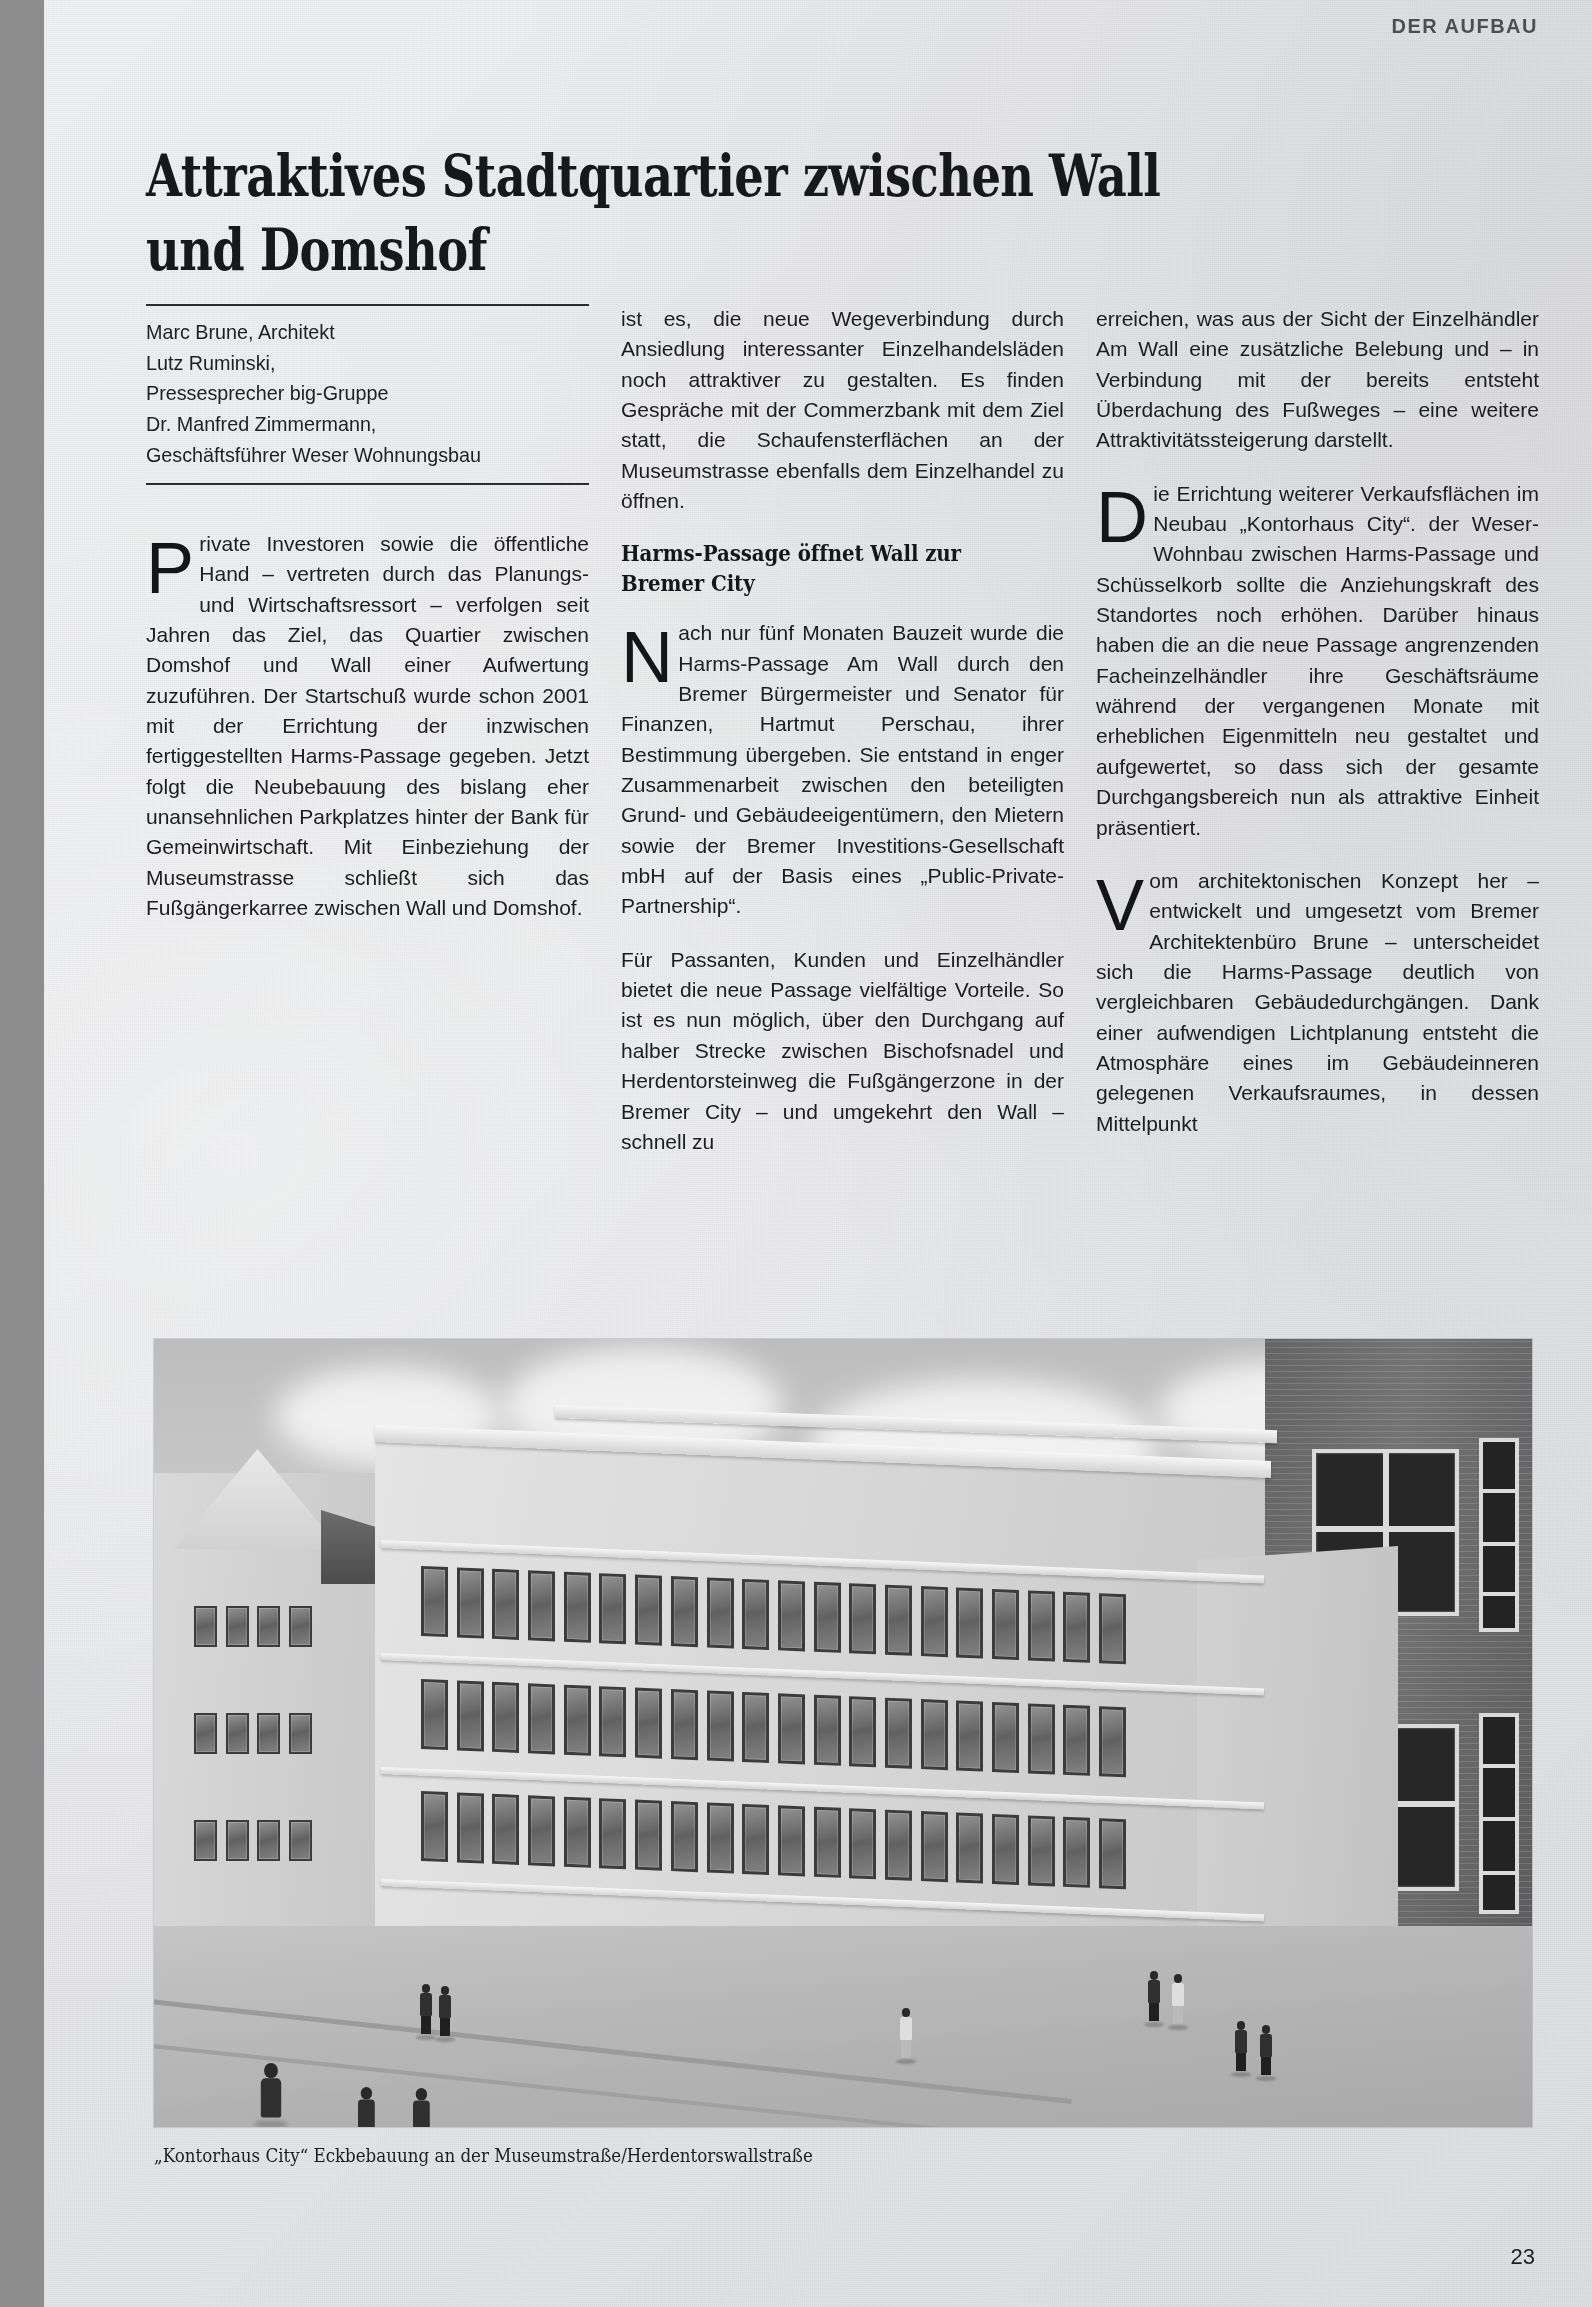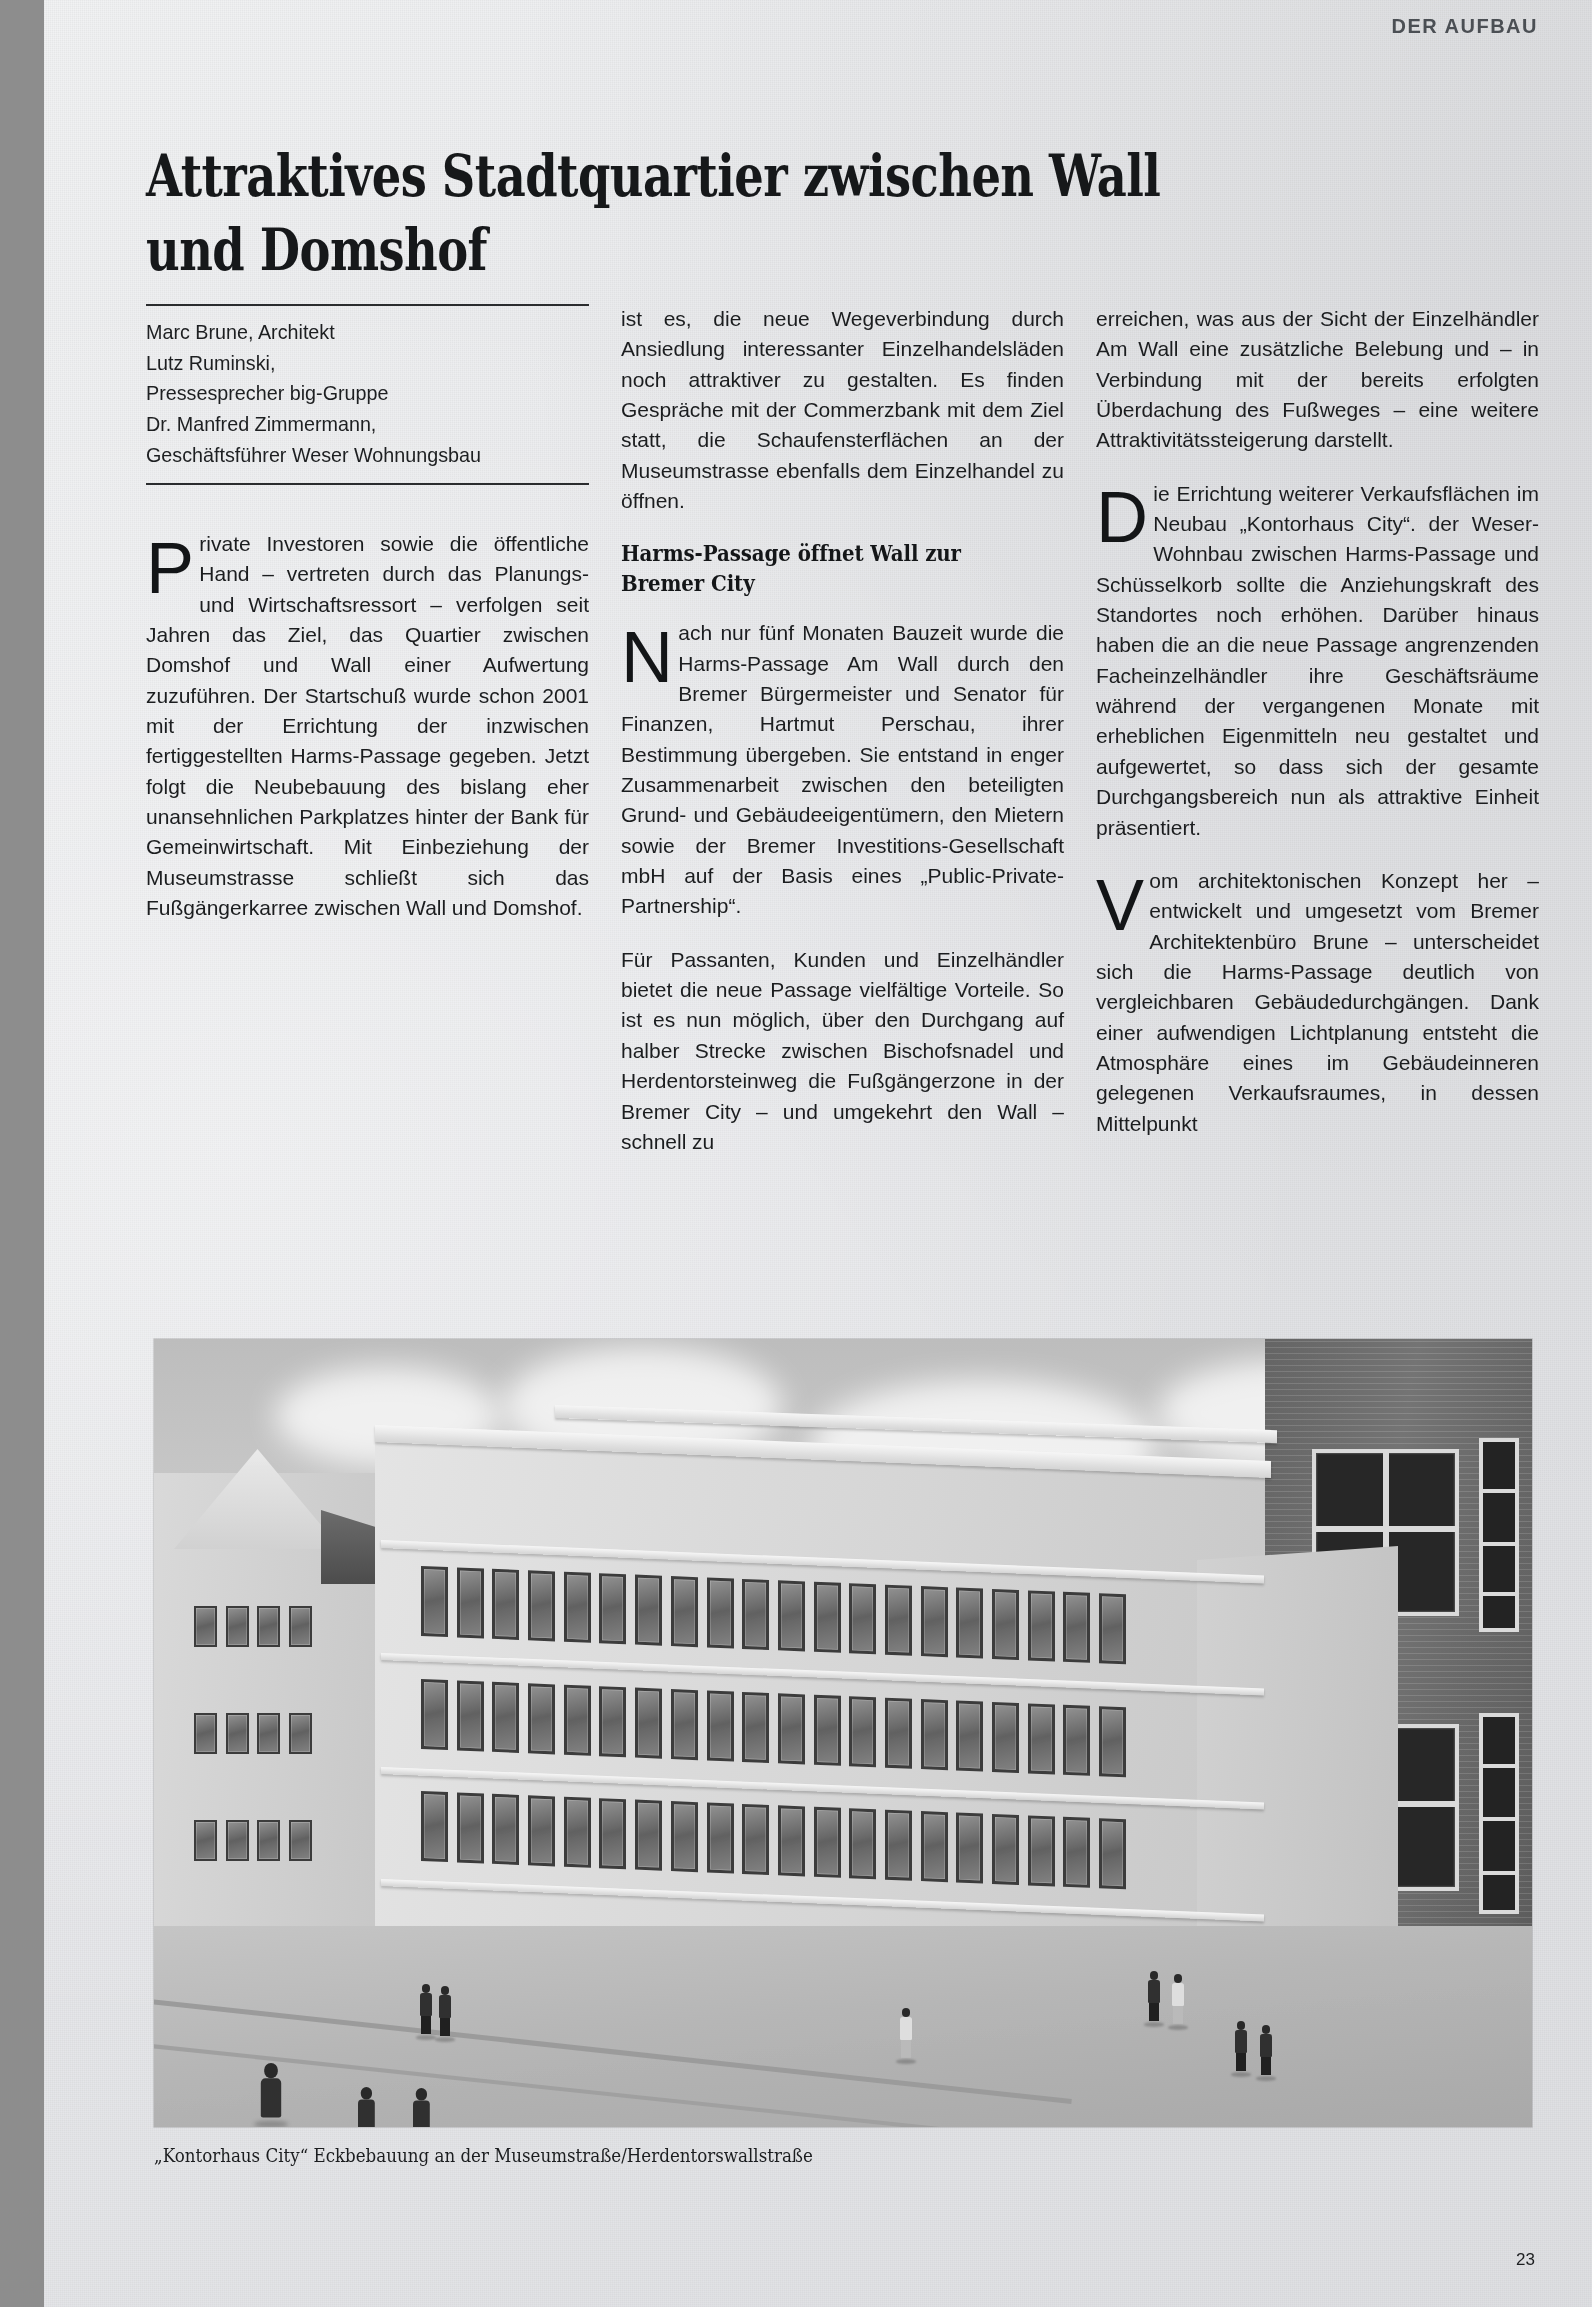--- a/index.html
+++ b/index.html
@@ -344,21 +344,21 @@
     transform: scaleX(0.86);
     transform-origin: left top;
     white-space: nowrap;
   }
 
   
   .folio {
     position: absolute;
     right: 102px;
     bottom: 37px;
-    font-size: 17px;
+    font-size: 22px;
     color: #1c1e20;
     font-family: "Liberation Sans", sans-serif;
   }
 </style>
 </head>
 <body>
 
 <div class="page">
   <div class="sheet">
 
@@ -383,21 +383,21 @@
       </div>
 
       <div class="col">
         <p class="body">ist es, die neue Wegeverbindung durch Ansiedlung interessanter Einzelhandelsläden noch attraktiver zu gestalten. Es finden Gespräche mit der Commerzbank mit dem Ziel statt, die Schaufensterflächen an der Museumstrasse ebenfalls dem Einzelhandel zu öffnen.</p>
         <h2 class="subhead">Harms-Passage öffnet Wall zur Bremer City</h2>
         <p class="body dropcap">Nach nur fünf Monaten Bauzeit wurde die Harms-Passage Am Wall durch den Bremer Bürgermeister und Senator für Finanzen, Hartmut Perschau, ihrer Bestimmung übergeben. Sie entstand in enger Zusammenarbeit zwischen den beteiligten Grund- und Gebäudeeigentümern, den Mietern sowie der Bremer Investitions-Gesellschaft mbH auf der Basis eines „Public-Private-Partnership“.</p>
         <p class="body">Für Passanten, Kunden und Einzelhändler bietet die neue Passage vielfältige Vorteile. So ist es nun möglich, über den Durchgang auf halber Strecke zwischen Bischofsnadel und Herdentorsteinweg die Fußgängerzone in der Bremer City – und umgekehrt den Wall – schnell zu</p>
       </div>
 
       <div class="col">
-        <p class="body">erreichen, was aus der Sicht der Einzelhändler Am Wall eine zusätzliche Belebung und – in Verbindung mit der bereits erfolgten Überdachung des Fußweges – eine weitere Attraktivitätssteigerung darstellt.</p>
+        <p class="body">erreichen, was aus der Sicht der Einzelhändler Am Wall eine zusätzliche Belebung und – in Verbindung mit der bereits entsteht Überdachung des Fußweges – eine weitere Attraktivitätssteigerung darstellt.</p>
         <p class="body dropcap">Die Errichtung weiterer Verkaufsflächen im Neubau „Kontorhaus City“. der Weser-Wohnbau zwischen Harms-Passage und Schüsselkorb sollte die Anziehungskraft des Standortes noch erhöhen. Darüber hinaus haben die an die neue Passage angrenzenden Facheinzelhändler ihre Geschäftsräume während der vergangenen Monate mit erheblichen Eigenmitteln neu gestaltet und aufgewertet, so dass sich der gesamte Durchgangsbereich nun als attraktive Einheit präsentiert.</p>
         <p class="body dropcap">Vom architektonischen Konzept her – entwickelt und umgesetzt vom Bremer Architektenbüro Brune – unterscheidet sich die Harms-Passage deutlich von vergleichbaren Gebäudedurchgängen. Dank einer aufwendigen Lichtplanung entsteht die Atmosphäre eines im Gebäudeinneren gelegenen Verkaufsraumes, in dessen Mittelpunkt</p>
       </div>
 
     </div>
 
     <figure class="figure" style="margin:0;">
       <div class="photo">
 
         <div class="sky"></div>

